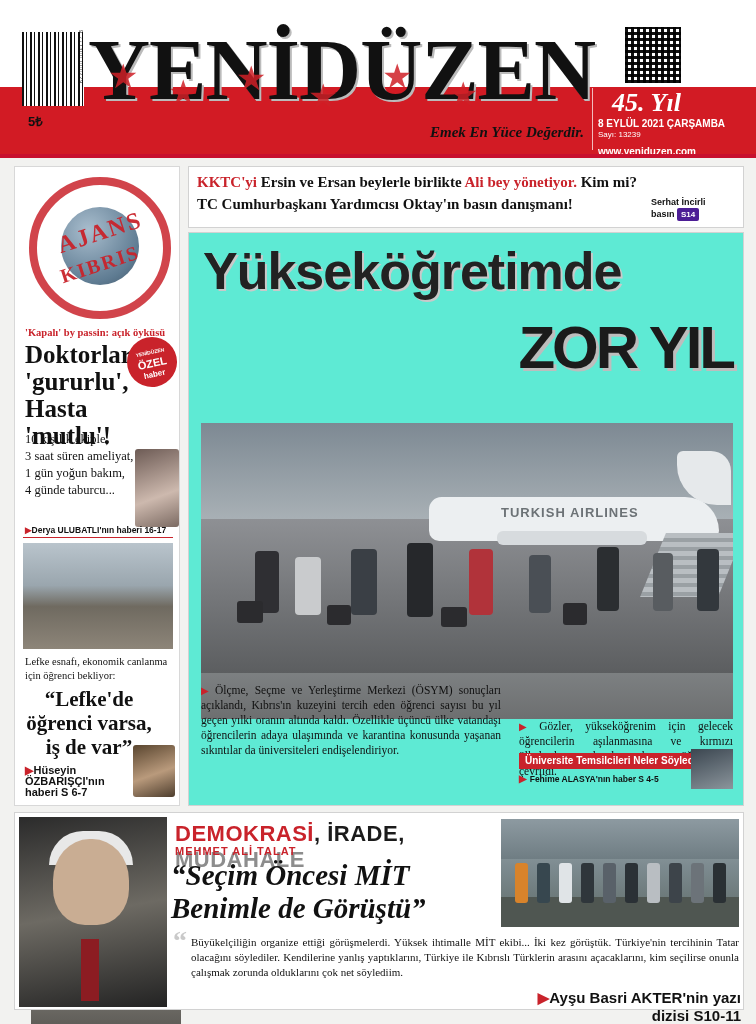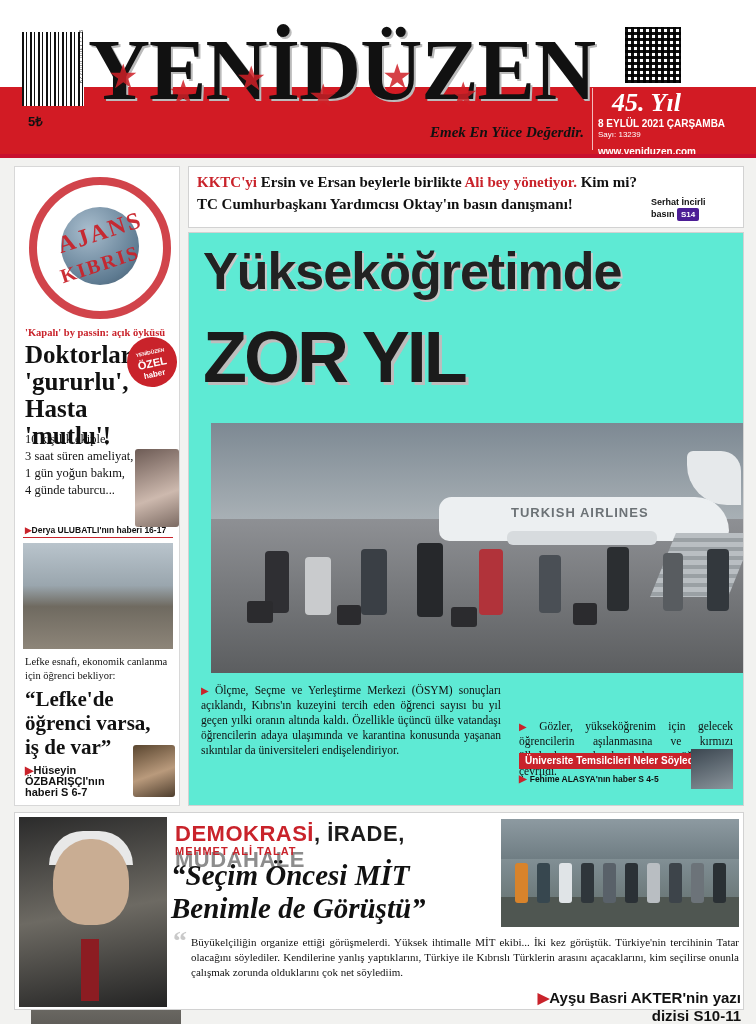--- a/index.html
+++ b/index.html
@@ -202,21 +202,21 @@
     background:#2f3338; border-radius:3px;
   }
   .left-sub {
     position:absolute; left:10px; top:488px; width:150px;
     font-family:"Liberation Serif",serif;
     font-size:10.5px; line-height:14px; color:#111;
   }
   .left-quote {
     position:absolute; left:10px; top:520px; width:128px;
     font-family:"Liberation Serif", serif;
-    font-weight:bold; font-size:21px; line-height:24px; color:#111;
+    font-weight:bold; font-size:21px; line-height:24px; color:#111;text-align:center;
   }
   .left-photo3 {
     position:absolute; left:118px; top:578px; width:42px; height:52px;
     background: linear-gradient(160deg,#59452f,#b99a7c 55%,#4d3d2d);
     border-radius:3px;
   }
   .left-byline2 {
     position:absolute; left:10px; top:598px; width:112px;
     font-size:11px; color:#111; font-weight:bold; line-height:11px;
   }
@@ -255,29 +255,30 @@
   }
   .mh1 {
     position:absolute; left:14px; top:10px; width:530px;
     font-family:"Liberation Sans", sans-serif;
     font-weight:bold;
     font-size:52px; line-height:56px; color:#222;
     letter-spacing:-1px;
     text-shadow: 2px 2px 0 #c9c9c9;
   }
   .mh2 {
-    position:absolute; left:14px; top:77px; width:530px;
+    position:absolute; left:14px; top:68px; width:530px;
     font-family:"Liberation Sans", sans-serif;
     font-weight:bold;
-    font-size:72px; line-height:94px; color:#1b1b1b;
+    font-size:60px; line-height:94px; color:#1b1b1b;
     letter-spacing:-3px;
     text-shadow: 3px 3px 0 #bdbdbd;
+    text-align: right;
   }
   .main-photo {
-    position:absolute; left:22px; top:190px; width:532px; height:250px;
+    position:absolute; left:12px; top:190px; width:532px; height:296px;
     background: linear-gradient(180deg,#6f7a83 0%, #8c959c 35%, #9aa0a3 55%, #6d6f70 100%);
     overflow:hidden;
   }
   .mp-sky { position:absolute; left:0; top:0; width:532px; height:96px;
     background: linear-gradient(180deg,#7d8993,#a8b0b5); }
   .mp-ground { position:absolute; left:0; top:96px; width:532px; height:154px;
     background: linear-gradient(180deg,#8e9094,#5c5e60); }
   .mp-plane-body {
     position:absolute; left:228px; top:74px; width:290px; height:44px;
     background:#eceff1; border-radius:22px 60px 18px 18px;

